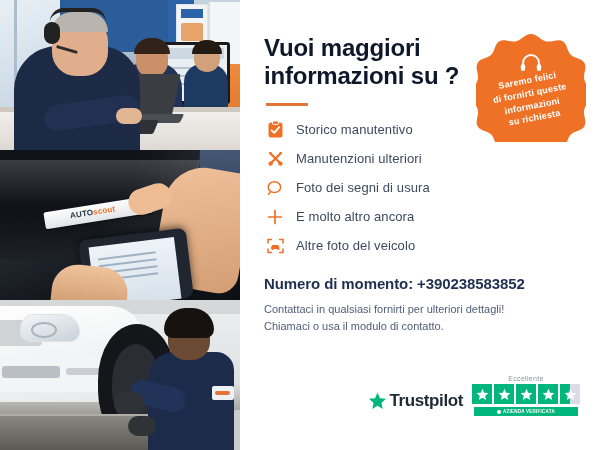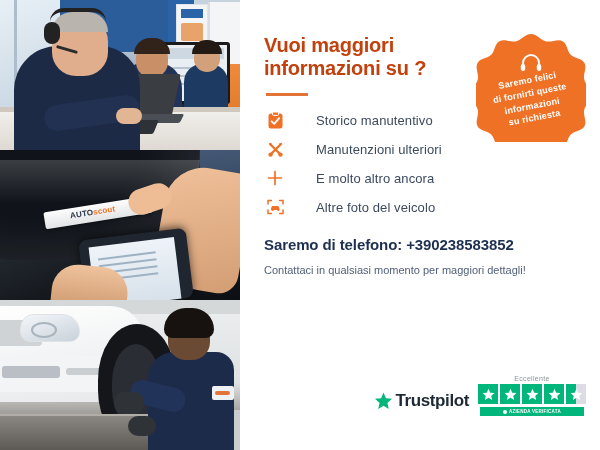--- a/index.html
+++ b/index.html
@@ -88,40 +88,40 @@
   .p3 .mhair{position:absolute;right:26px;top:8px;width:50px;height:30px;background:#17120f;border-radius:25px 25px 10px 10px;}
   .p3 .marm{position:absolute;right:54px;top:84px;width:56px;height:24px;background:#22335a;border-radius:12px;transform:rotate(14deg);}
   .p3 .glove{position:absolute;right:96px;top:92px;width:30px;height:22px;background:#2f3338;border-radius:10px;}
   .p3 .glove2{position:absolute;right:84px;top:116px;width:28px;height:20px;background:#2f3338;border-radius:10px;}
   .p3 .badge{position:absolute;right:6px;top:86px;width:22px;height:14px;background:#eef1f4;border-radius:2px;}
   .p3 .badge:after{content:"";position:absolute;left:3px;top:5px;width:15px;height:4px;background:#e2743a;border-radius:2px;}
   .p3 .cab{position:absolute;right:0;bottom:0;width:80px;height:40px;background:#c9ccce;}
 
   
   .panel{flex:1;position:relative;background:#fff;padding:34px 22px 0 24px;box-sizing:border-box;}
-  .headline{color:#c2410c;font-size:20px;line-height:1.16;font-weight:bold;letter-spacing:-.2px;margin:0;max-width:200px;}
+  .headline{color:#0f172a;font-size:24px;line-height:1.16;font-weight:bold;letter-spacing:-.2px;margin:0;max-width:200px;}
   .rule{width:42px;height:3px;background:#e2743a;margin:13px 0 14px 2px;}
 
   .features{list-style:none;margin:0;padding:0;}
-  .feature{display:flex;align-items:center;margin-bottom:9px;gap:20px;}
+  .feature{display:flex;align-items:center;margin-bottom:9px;}
   .ficon{width:22px;height:20px;flex:0 0 22px;display:flex;align-items:center;justify-content:center;margin-right:10px;}
   .flabel{color:#3c4a5e;font-size:13px;letter-spacing:.1px;}
 
   .phone{margin-top:19px;color:#1e3050;font-size:15px;font-weight:bold;letter-spacing:-.1px;}
   .note{margin-top:9px;color:#52607a;font-size:11px;line-height:1.62;}
 
   
   .badgewrap{position:absolute;right:14px;top:32px;width:110px;height:110px;}
   .starburst{position:absolute;inset:0;}
   .badgetext{position:absolute;left:0;right:0;top:42px;text-align:center;color:#fff;
     font-size:9px;font-weight:bold;line-height:1.42;transform:rotate(-11deg);letter-spacing:.2px;}
   .headset{position:absolute;left:50%;top:22px;transform:translateX(-50%);}
 
   
-  .tp{position:absolute;right:14px;bottom:34px;display:flex;align-items:flex-end;}
+  .tp{position:absolute;right:20px;bottom:34px;display:flex;align-items:flex-end;}
   .tplogo{display:flex;align-items:center;margin-right:9px;margin-bottom:5px;}
   .tpname{color:#1e2a36;font-size:17px;font-weight:bold;letter-spacing:-.4px;margin-left:3px;}
   .tpright{display:flex;flex-direction:column;align-items:center;}
   .tpexc{color:#8b949c;font-size:7px;letter-spacing:.3px;margin-bottom:2px;}
   .stars{display:flex;}
   .stars .sq{width:20px;height:20px;background:#00b67a;margin-right:2px;display:flex;align-items:center;justify-content:center;}
   .stars .sq.half{background:linear-gradient(90deg,#00b67a 50%,#dcdce6 50%);margin-right:0;}
   .verified{margin-top:3px;width:104px;height:9px;background:#00b67a;display:flex;align-items:center;justify-content:center;}
   .verified span{color:#fff;font-size:4.5px;letter-spacing:.25px;font-weight:bold;}
   .vdot{width:4px;height:4px;border-radius:50%;background:#fff;margin-right:2px;}
@@ -239,20 +239,29 @@
             </g>
             <path d="M2.4 2.4 l2.6 0 l0 2.6 z" fill="#ee7126"></path>
             <path d="M14.6 2.4 l-2.6 0 l0 2.6 z" fill="#ee7126"></path>
             <circle cx="3.6" cy="13.6" r="2.2" fill="#ee7126"></circle>
             <circle cx="13.4" cy="13.6" r="2.2" fill="#ee7126"></circle>
           </svg>
         </span>
         <span class="flabel">Manutenzioni ulteriori</span>
       </li>
 
+      <li class="feature">
+        <span class="ficon">
+          <svg width="16" height="16" viewBox="0 0 16 16">
+            <ellipse cx="7.4" cy="7.2" rx="6.2" ry="5.4" fill="none" stroke="#ee7126" stroke-width="1.5"></ellipse>
+            <path d="M3.6 11.4 L1.6 14.4" stroke="#ee7126" stroke-width="1.5" stroke-linecap="round"></path>
+          </svg>
+        </span>
+        <span class="flabel">Foto dei segni di usura</span>
+      </li>
 
       <li class="feature">
         <span class="ficon">
           <svg width="16" height="16" viewBox="0 0 16 16">
             <g stroke="#ee7126" stroke-width="1.7" stroke-linecap="round">
               <path d="M8 1.6 L8 14.4"></path>
               <path d="M1.6 8 L14.4 8"></path>
             </g>
           </svg>
         </span>
@@ -272,25 +281,26 @@
             <circle cx="5.7" cy="11" r="1.1" fill="#ee7126"></circle>
             <circle cx="11.3" cy="11" r="1.1" fill="#ee7126"></circle>
           </svg>
         </span>
         <span class="flabel">Altre foto del veicolo</span>
       </li>
 
     </ul>
 
     <div class="phone">
-      <span>Saremo di telefono: </span><span>+390238583852</span>
+      <span>Numero di momento: </span><span>+390238583852</span>
     </div>
 
     <div class="note">
-      <span>Contattaci in qualsiasi momento per maggiori dettagli!</span><br>
+      <span>Contattaci in qualsiasi fornirti per ulteriori dettagli!</span><br>
+      <span>Chiamaci o usa il modulo di contatto.</span>
     </div>
 
     <div class="badgewrap">
       <svg class="starburst" viewBox="0 0 110 110">
         <path fill="#ee7126" d="M55 2
           c6 0 9.5 6.2 15.3 7.4 c5.8 1.2 11.3-3 16.3-0.2 c5 2.8 4.3 9.7 8.2 13.6
           c3.9 3.9 10.8 3.2 13.6 8.2 c2.8 5 -1.4 10.5 -0.2 16.3 c1.2 5.8 7.4 9.3 7.4 15.3
           c0 6 -6.2 9.5 -7.4 15.3 c-1.2 5.8 3 11.3 0.2 16.3 c-2.8 5 -9.7 4.3 -13.6 8.2
           c-3.9 3.9 -3.2 10.8 -8.2 13.6 c-5 2.8 -10.5 -1.4 -16.3 -0.2 c-5.8 1.2 -9.3 7.4 -15.3 7.4
           c-6 0 -9.5 -6.2 -15.3 -7.4 c-5.8 -1.2 -11.3 3 -16.3 0.2 c-5 -2.8 -4.3 -9.7 -8.2 -13.6

